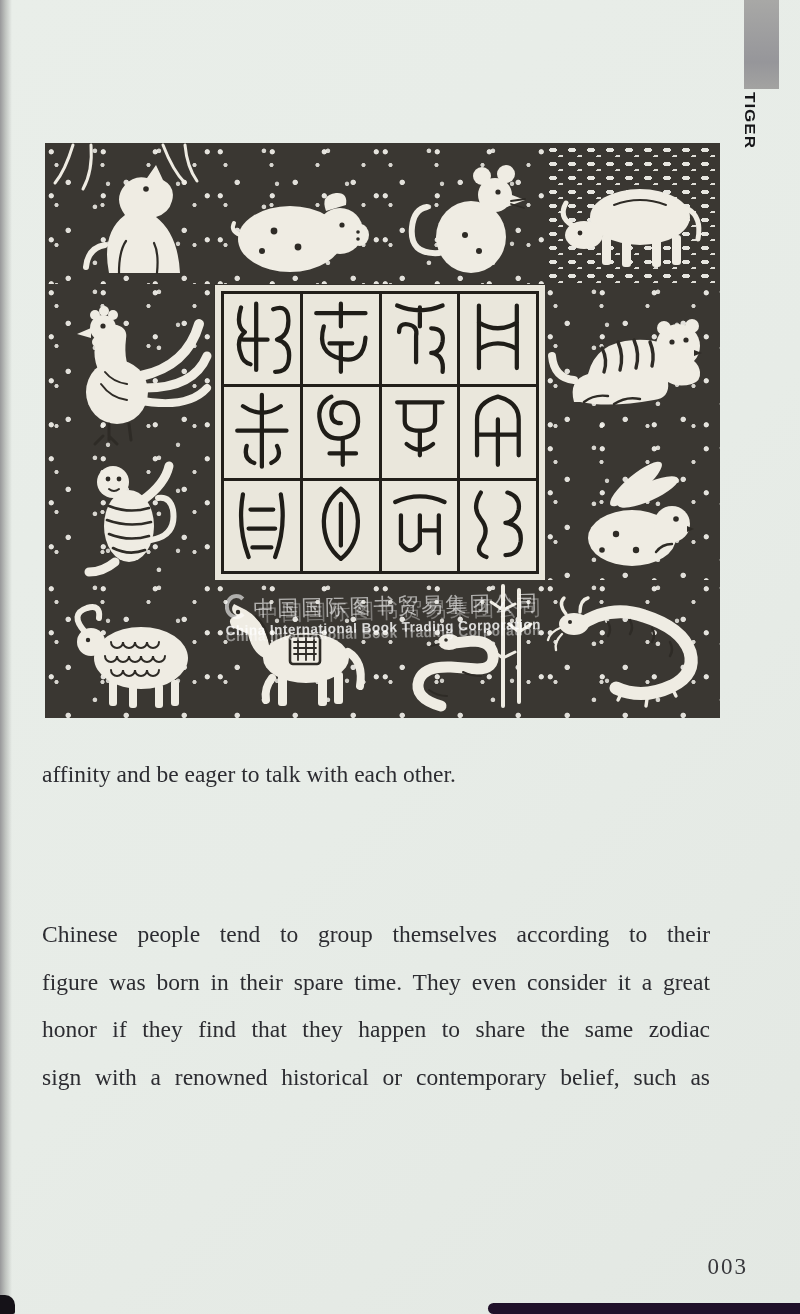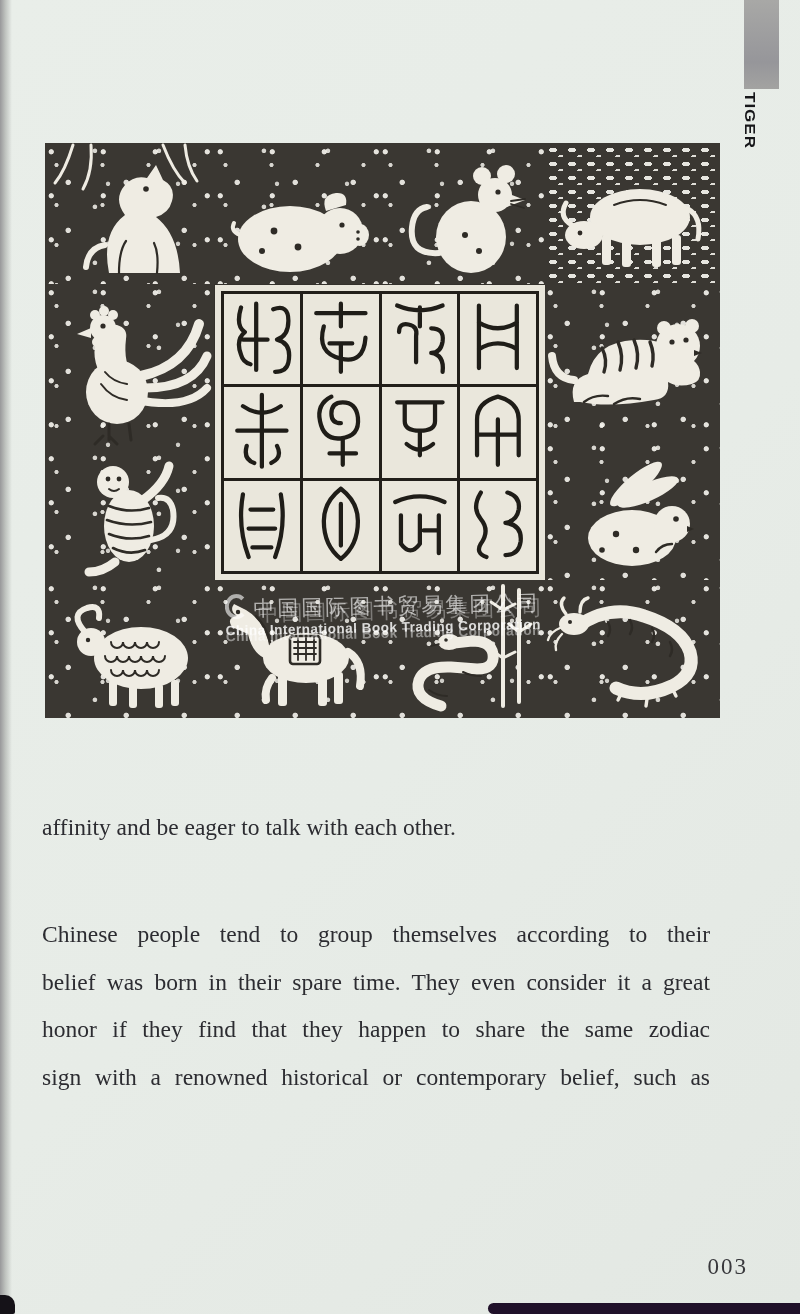--- a/index.html
+++ b/index.html
@@ -58,21 +58,21 @@
     transform:rotate(-1.2deg);pointer-events:none;font-family:"Liberation Sans",sans-serif;}
   .wm-cn{font-size:21px;letter-spacing:3px;color:rgba(255,255,255,.6);
     text-shadow:4px 5px 0 rgba(255,255,255,.34);white-space:nowrap;line-height:22px;}
   .wm-logo{display:inline-block;width:15px;height:17px;margin-right:6px;vertical-align:-3px;
     border:4px solid rgba(255,255,255,.6);border-right-color:transparent;border-radius:50%;}
   .wm-en{margin-top:4px;font-size:13.5px;font-weight:700;color:rgba(255,255,255,.82);
     letter-spacing:.5px;text-shadow:0 6px 0 rgba(255,255,255,.45);white-space:nowrap;line-height:14px;}
 
   
   .body-text{position:absolute;left:42px;width:668px;font-size:23.5px;line-height:47.5px;color:#2c2c31;}
-  .p1{top:804px;}
+  .p1{top:751px;}
   .p2{top:911px;}
   .jline{text-align:justify;text-align-last:justify;}
   .jline.last{text-align-last:left;}
   .page-number{position:absolute;right:52px;top:1254px;font-size:23px;letter-spacing:2px;color:#38383c;}
 </style>
 </head>
 <body>
 
 <div class="spine-shadow"></div>
 <div class="tab-bar"></div>
@@ -323,21 +323,21 @@
   <div class="watermark">
     <div class="wm-cn"><span class="wm-logo"></span><span>中国国际图书贸易集团公司</span></div>
     <div class="wm-en">China International Book Trading Corporation</div>
   </div>
 </div>
 
 <div class="body-text p1">affinity and be eager to talk with each other.</div>
 
 <div class="body-text p2">
   <div class="jline">Chinese people tend to group themselves according to their</div>
-  <div class="jline">belief was born in their spare time. They even consider it a great</div>
+  <div class="jline">figure was born in their spare time. They even consider it a great</div>
   <div class="jline">honor if they find that they happen to share the same zodiac</div>
   <div class="jline">sign with a renowned historical or contemporary belief, such as</div>
 </div>
 
 <div class="page-number">003</div>
 
 <div class="bottom-strip"></div>
 <div class="corner-blob"></div>
 
 </body></html>

